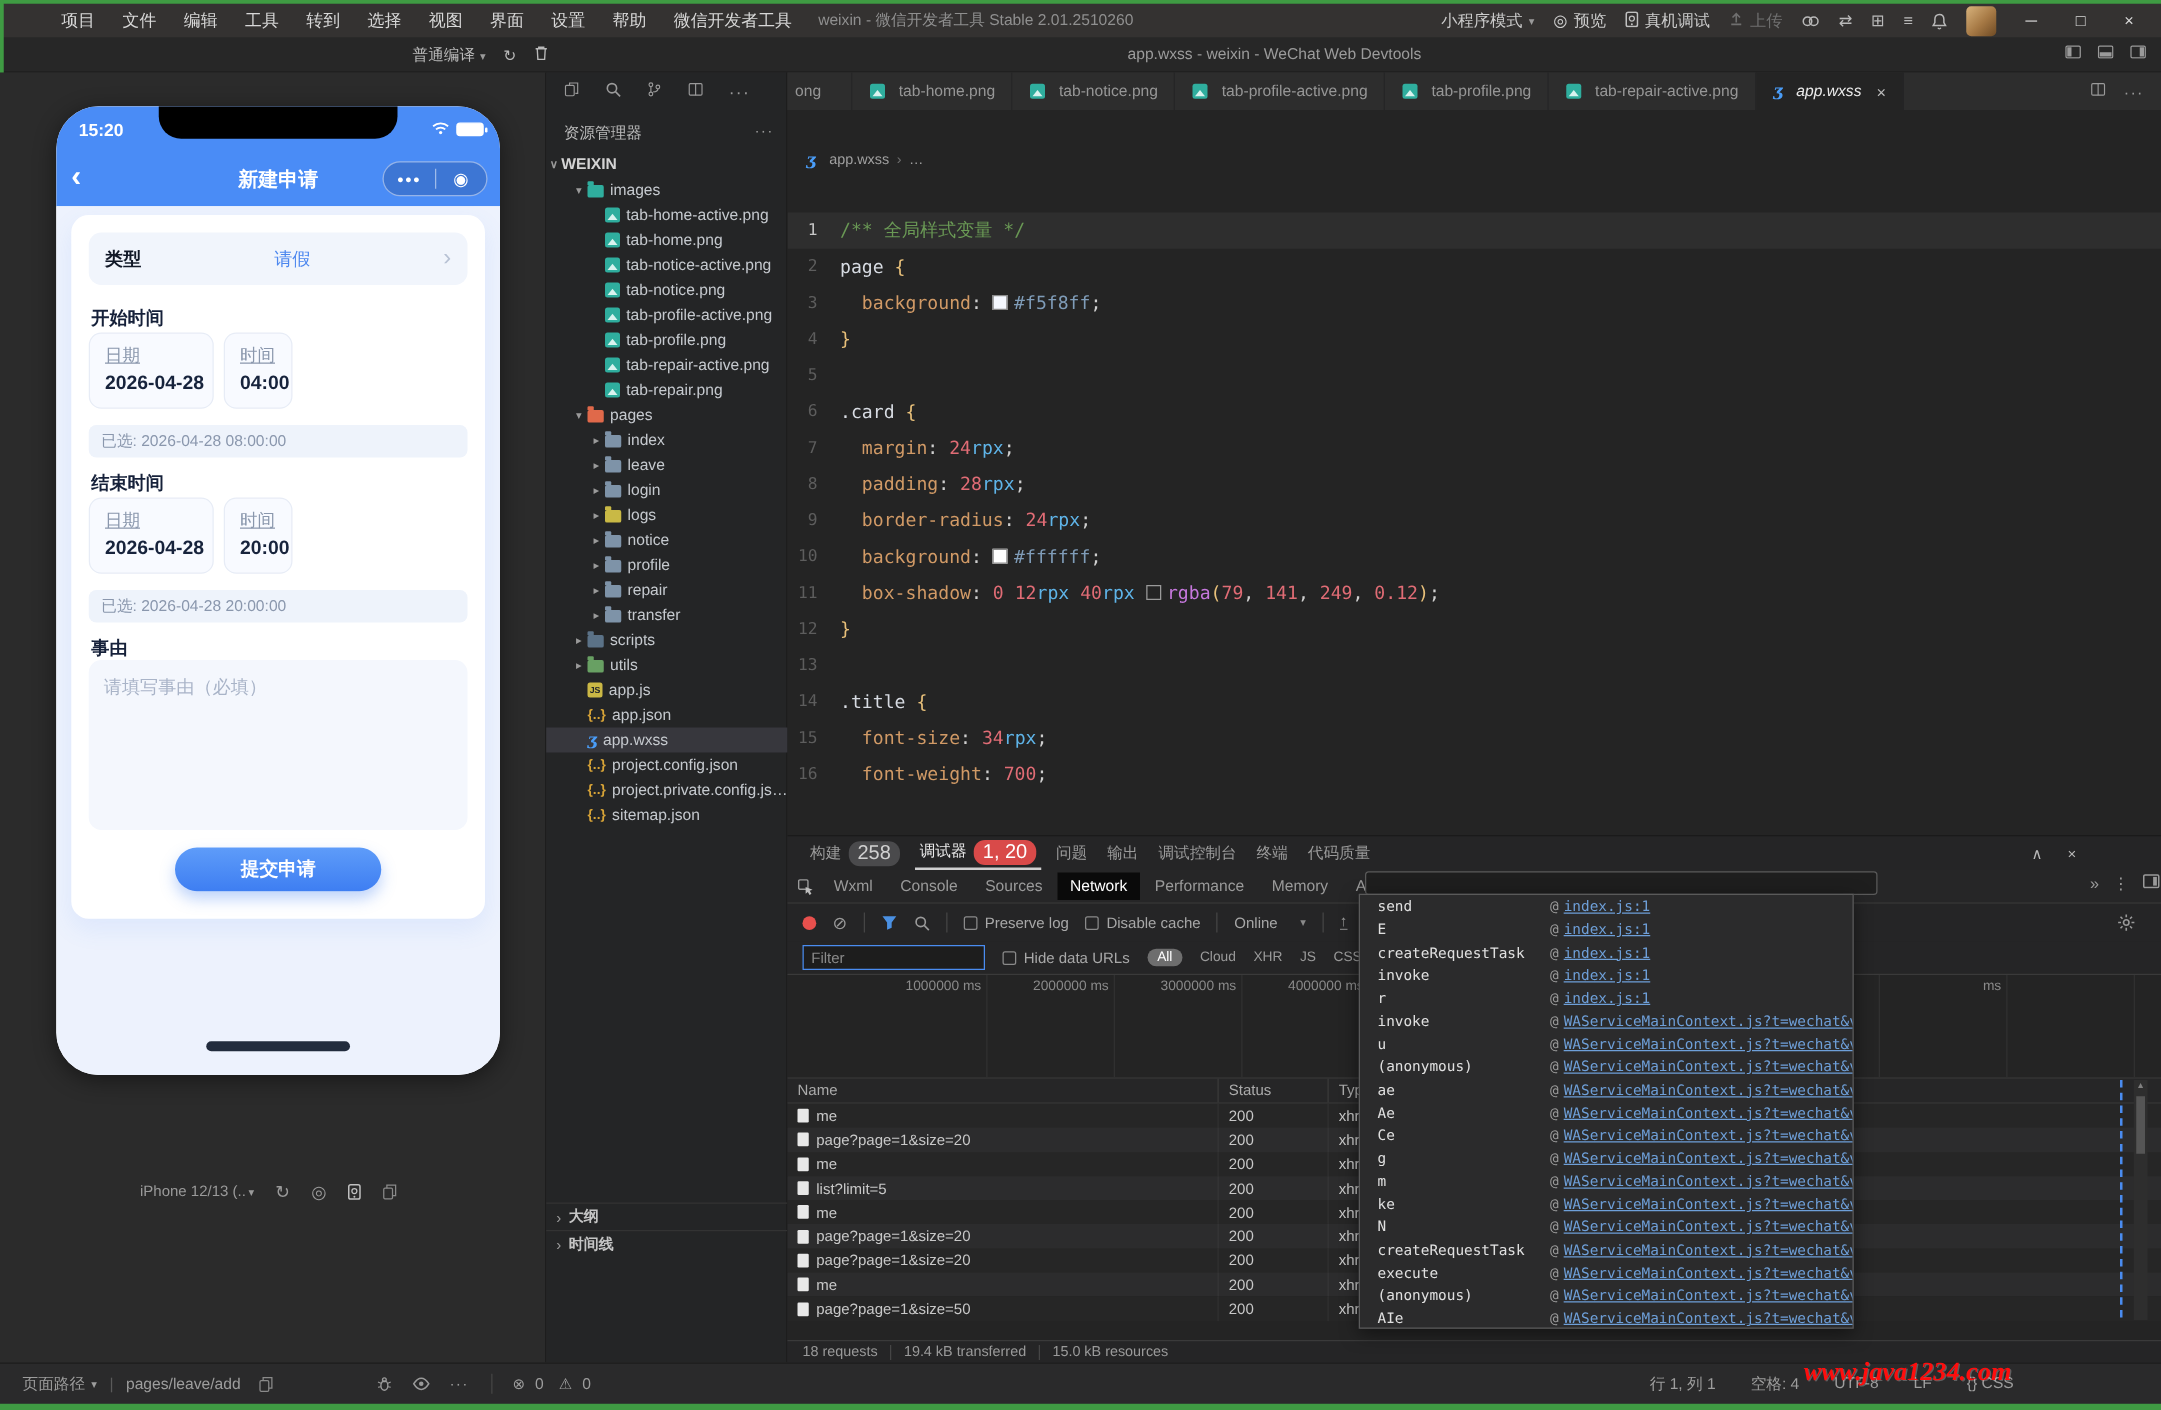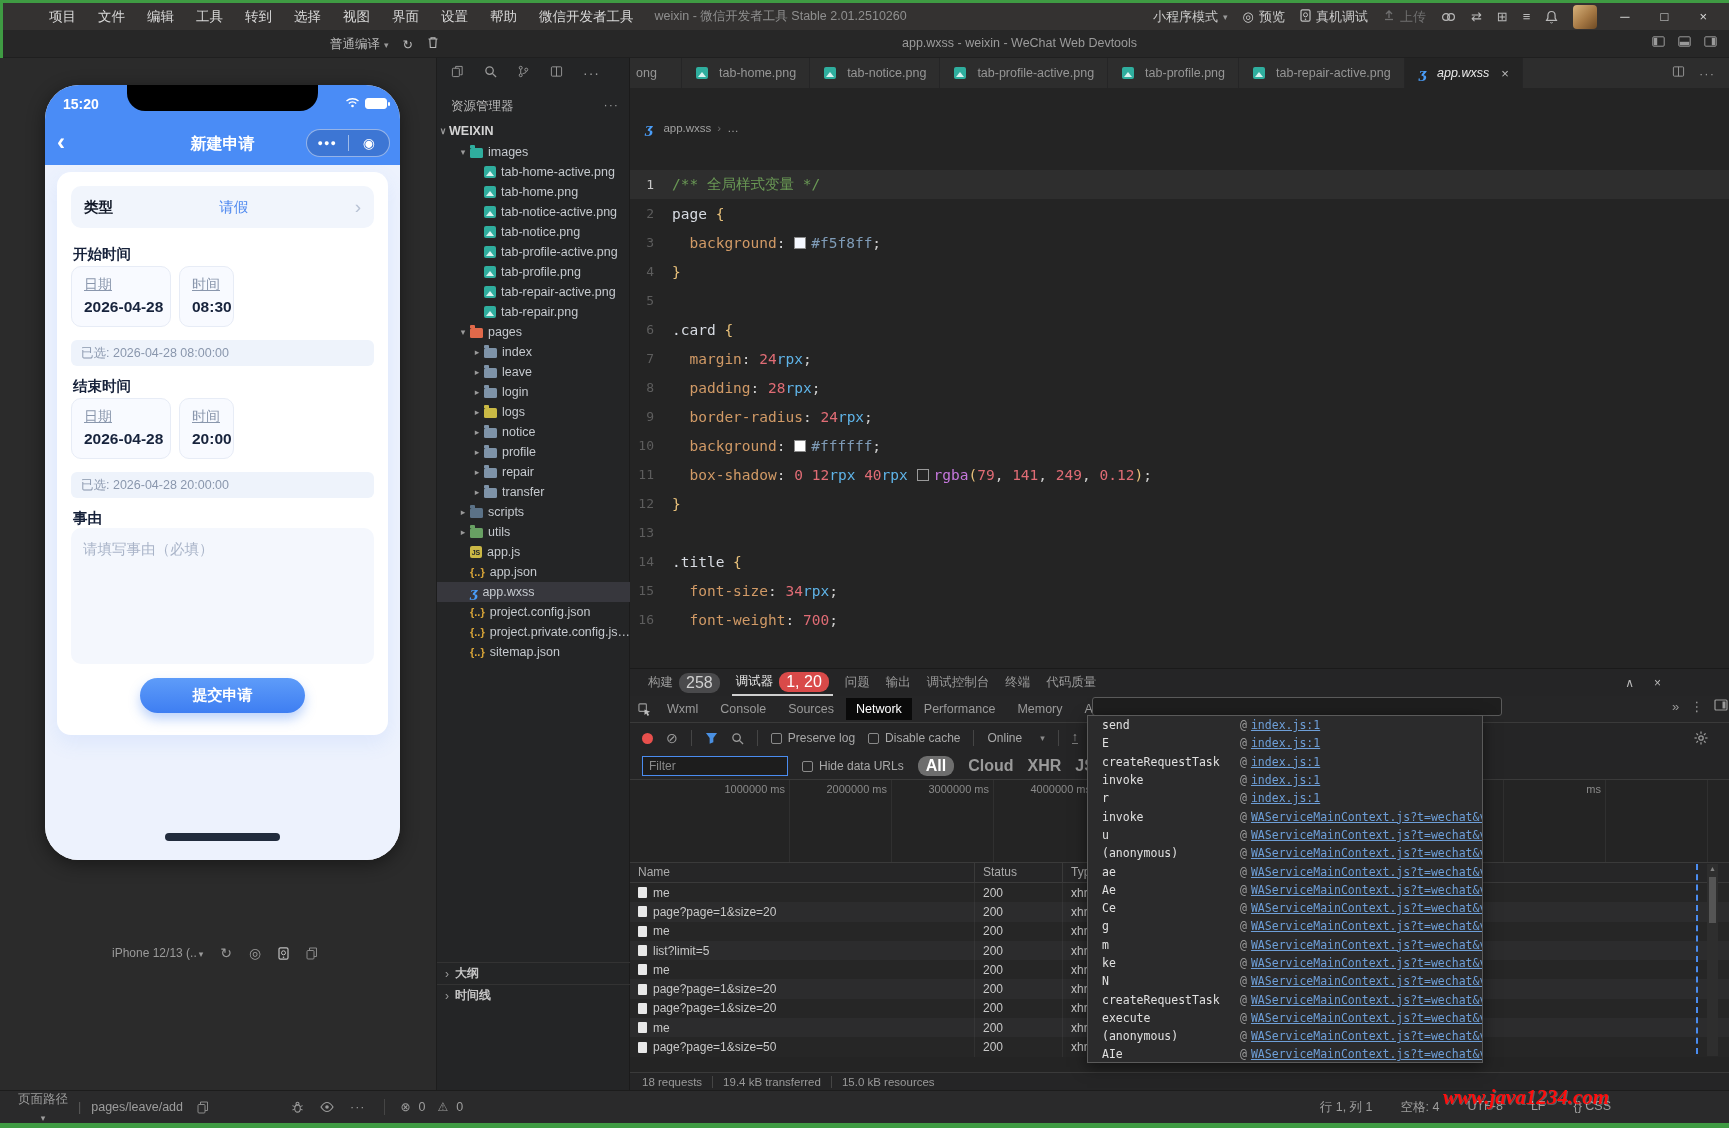--- a/index.html
+++ b/index.html
@@ -130,21 +130,21 @@
   .nt-ico.arr { font-size:12px; border-bottom:1px solid #7a7a7a; line-height:11px; }
   .vsep { width:1px; height:16px; background:#454545; }
   .cbx { display:flex; align-items:center; gap:6px; color:#a8a8a8; font-size:12px; white-space:nowrap; }
   .cb { width:11px; height:11px; border:1px solid #8a8a8a; border-radius:2px; background:transparent; flex:none; }
   .online { display:flex; align-items:center; gap:18px; color:#a8a8a8; font-size:12px; }
   .caret2 { font-size:9px; color:#8a8a8a; }
   #net-gear { position:absolute; left:1694px; top:731px; z-index:5; }
   #net-filter { height:26px; display:flex; align-items:center; gap:14px; padding-left:12px; flex:none; background:#252526; }
   #filter-box { width:146px; height:20px; border:1px solid #4a8cf0; background:#1d1d1d; color:#8a8a8a; font-size:12px; padding:2px 6px; }
   #chips { display:flex; align-items:center; gap:14px; }
-  .chip { color:#9a9a9a; font-size:16px;font-weight:bold; }
+  .chip { color:#9a9a9a; font-size:11px; }
   .chip.active { background:#6e6e6e; color:#fff; border-radius:9px; padding:1px 8px; }
   #net-timeline { height:84px; border-top:1px solid #3a3a3a; border-bottom:1px solid #3a3a3a; display:flex; flex:none; background:#242424; overflow:hidden; }
   .tl-spacer { width:58px; flex:none; }
   .tl-cell { width:102px; flex:none; border-right:1px solid #303030; color:#8a8a8a; font-size:11px; text-align:right; padding:3px 4px 0 0; }
   #net-thead { height:20px; display:flex; background:#262627; border-bottom:1px solid #3a3a3a; color:#ababab; font-size:12px; flex:none; }
   .th { border-right:1px solid #3a3a3a; padding:2px 0 0 8px; }
   .th-name { width:345px; } .th-status { width:88px; } .th-type { width:120px; }
   #net-rows { flex:1; background:#242424; overflow:hidden; }
   .net-row { height:19.3px; display:flex; align-items:center; color:#c8c8c8; font-size:12px; }
   .net-row:nth-child(odd) { background:#262626; }
@@ -308,21 +308,21 @@
             <span class="t-value">请假</span>
             <span class="t-chev">›</span>
           </div>
           <span class="sec-label" style="top:73px;">开始时间</span>
           <div class="pick-box" style="left:14px; top:94px;">
             <div class="pb-label">日期</div>
             <div class="pb-value">2026-04-28</div>
           </div>
           <div class="pick-box small" style="left:122px; top:94px;">
             <div class="pb-label">时间</div>
-            <div class="pb-value">08:30</div>
+            <div class="pb-value">04:00</div>
           </div>
           <div class="sel-row" style="top:168px;">已选: 2026-04-28 08:00:00</div>
           <span class="sec-label" style="top:205px;">结束时间</span>
           <div class="pick-box" style="left:14px; top:226px;">
             <div class="pb-label">日期</div>
             <div class="pb-value">2026-04-28</div>
           </div>
           <div class="pick-box small" style="left:122px; top:226px;">
             <div class="pb-label">时间</div>
             <div class="pb-value">20:00</div>
@@ -1025,21 +1025,21 @@
       </div>
     </div>
 
   <div id="wf-dash"></div>
   <div id="wf-scroll">
       <div class="up">▲</div>
       <div class="thumb"></div>
     </div>
 
   <div id="statusbar">
-    <span class="sb-item" style="margin-left:12px;flex-direction:column;">
+    <span class="sb-item" style="margin-left:12px;">
         <span>页面路径</span>
         <span class="caret">▾</span>
       </span>
     <span class="sb-sep">|</span>
     <span class="sb-item">pages/leave/add</span>
     <span class="sb-ico">
         <svg width="12" height="13" viewBox="0 0 12 13">
           <rect x="1" y="3.5" width="7" height="8.5" rx="1" fill="none" stroke="#8a8a8a"></rect>
           <path d="M3.5 3.5V1h7v8.5H8" fill="none" stroke="#8a8a8a"></path>
         </svg>

